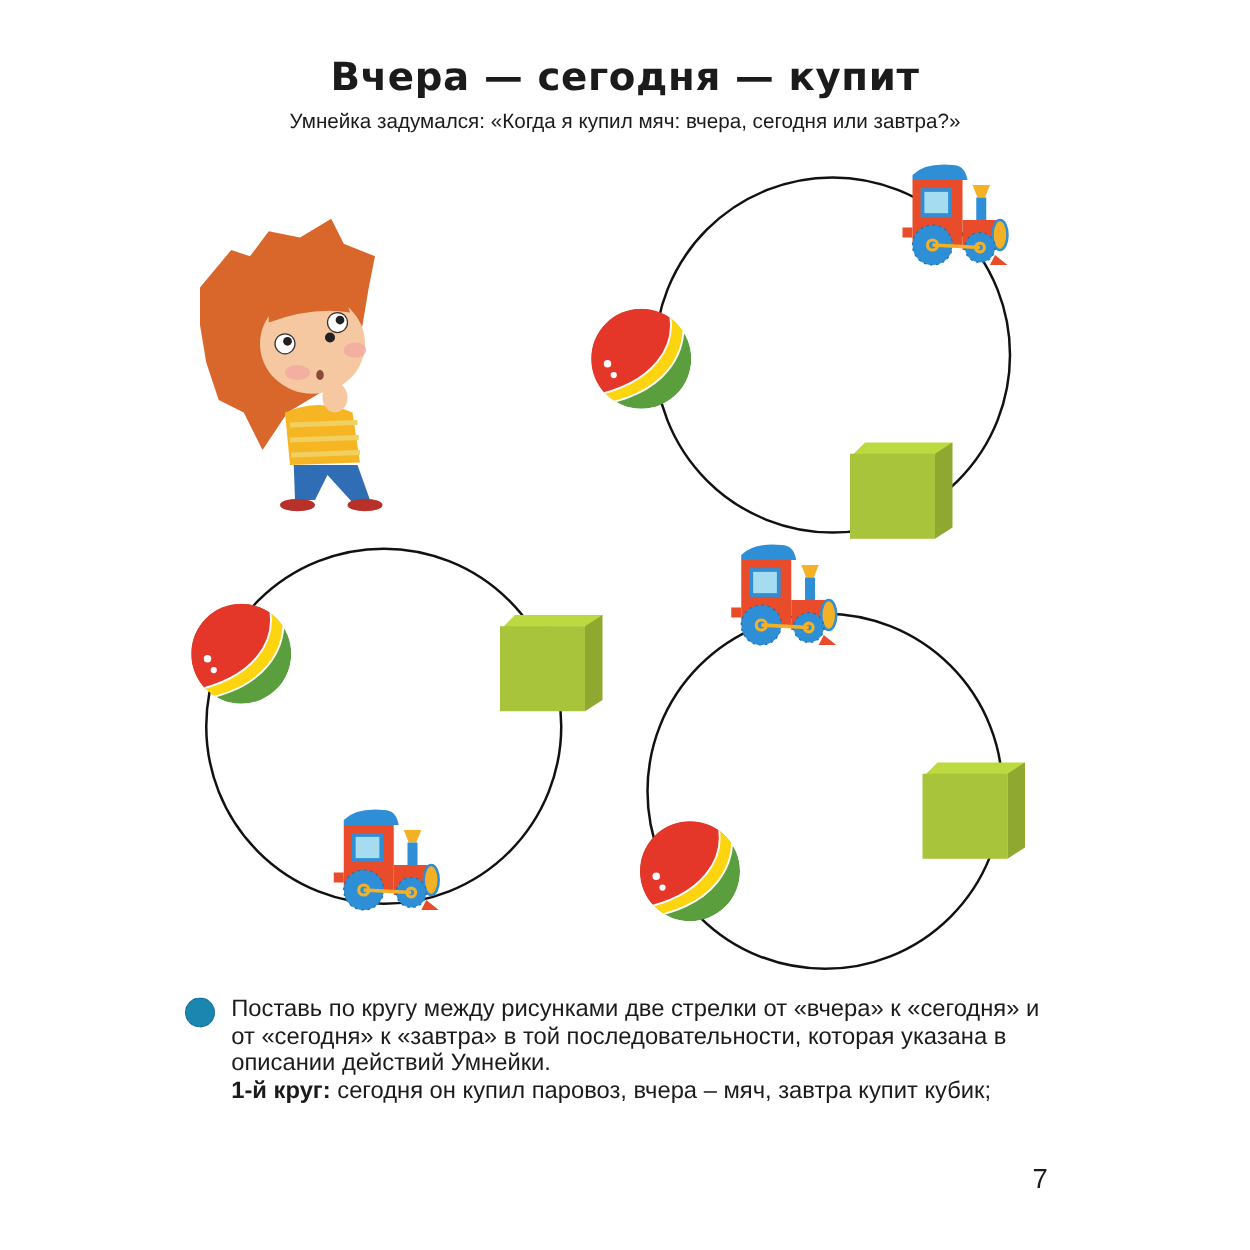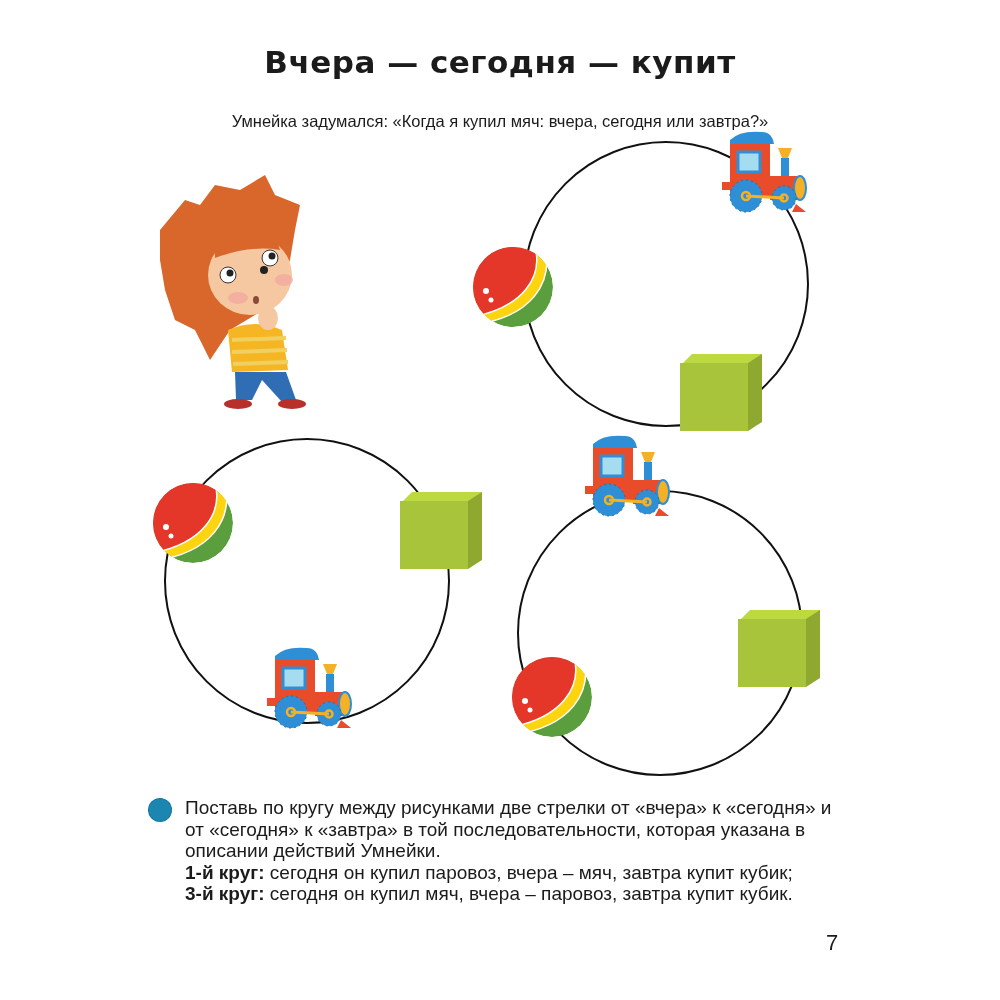--- a/index.html
+++ b/index.html
@@ -1,18 +1,18 @@
 <!DOCTYPE html>
 <html><head>
 <meta charset="utf-8">
 <style>
   html, body { margin: 0; padding: 0; background: #ffffff; }
   body { width: 1000px; height: 1000px; position: relative; overflow: hidden; font-family: "DejaVu Sans", sans-serif; color: #1a1a1a; }
   .title { position: absolute; top: 44px; left: 0; width: 1000px; text-align: center; font-family: "DejaVu Sans", sans-serif; font-weight: bold; font-size: 31px; letter-spacing: 0.5px; color: #1b1b1b; }
-  .subtitle { position: absolute; top: 88px; left: 0; width: 1000px; text-align: center; font-family: "Liberation Sans", sans-serif; font-size: 16.5px; color: #1b1b1b; margin-top: 24px; }
+  .subtitle { position: absolute; top: 88px; left: 0; width: 1000px; text-align: center; font-family: "Liberation Sans", sans-serif; font-size: 16.5px; color: #1b1b1b; }
   .stage { position: absolute; left: 0; top: 0; width: 1000px; height: 1000px; }
   .task { position: absolute; left: 152px; top: 797px; width: 700px; font-family: "Liberation Sans", sans-serif; font-size: 19px; line-height: 21.5px; color: #1b1b1b; }
   .bullet { position: absolute; left: 148px; top: 798px; width: 24px; height: 24px; border-radius: 50%; background: #1b86b0; border: 1px dashed #0f6a8f; box-sizing: border-box; }
   .task p { margin: 0 0 0 33px; }
   .task .round { margin-left: 33px; }
   .task b { font-weight: bold; }
   .page-num { position: absolute; left: 826px; top: 930px; font-family: "Liberation Sans", sans-serif; font-size: 22px; color: #1b1b1b; }
 </style>
 </head>
 <body>
@@ -96,16 +96,15 @@
     <use href="#train" x="625" y="486"></use>
     <use href="#cube" x="778" y="650"></use>
     <use href="#ball" x="552" y="697"></use>
   </g>
 </svg>
 
 <div class="bullet"></div>
 <div class="task">
   <p>Поставь по кругу между рисунками две стрелки от «вчера» к «сегодня» и от «сегодня» к «завтра» в той последовательности, которая указана в описании действий Умнейки.</p>
   <div class="round"><b>1-й круг:</b><span> сегодня он купил паровоз, вчера – мяч, завтра купит кубик;</span></div>
-  <div class="round"><b>3-й круг:</b><span> сегодня он купил мяч, вчера – паровоз, завтра купит кубик.</span></div>
 </div>
 
 <div class="page-num">7</div>
 
 </body></html>

